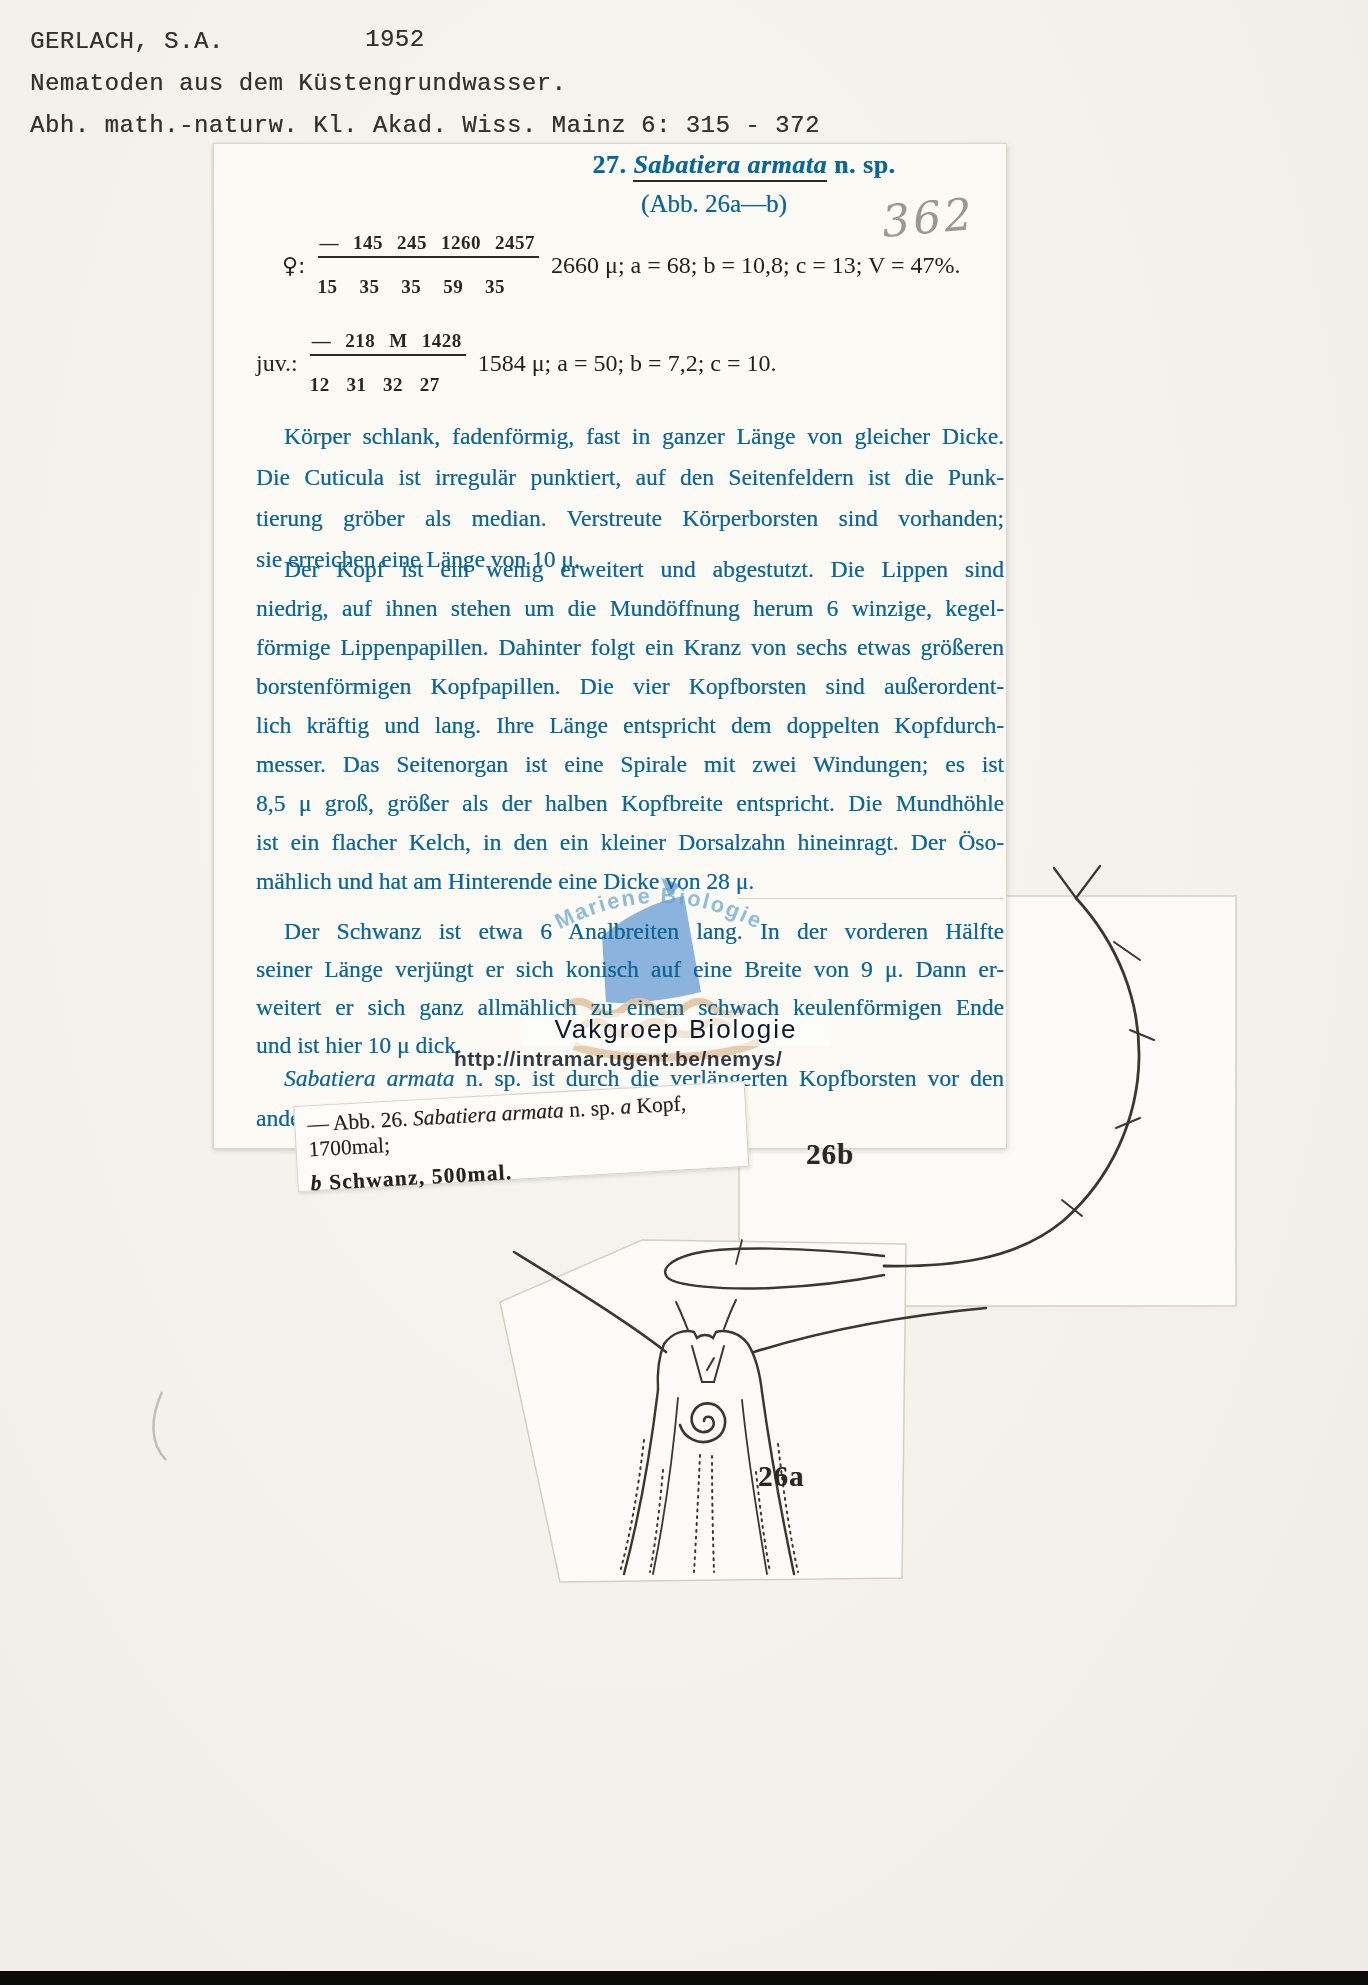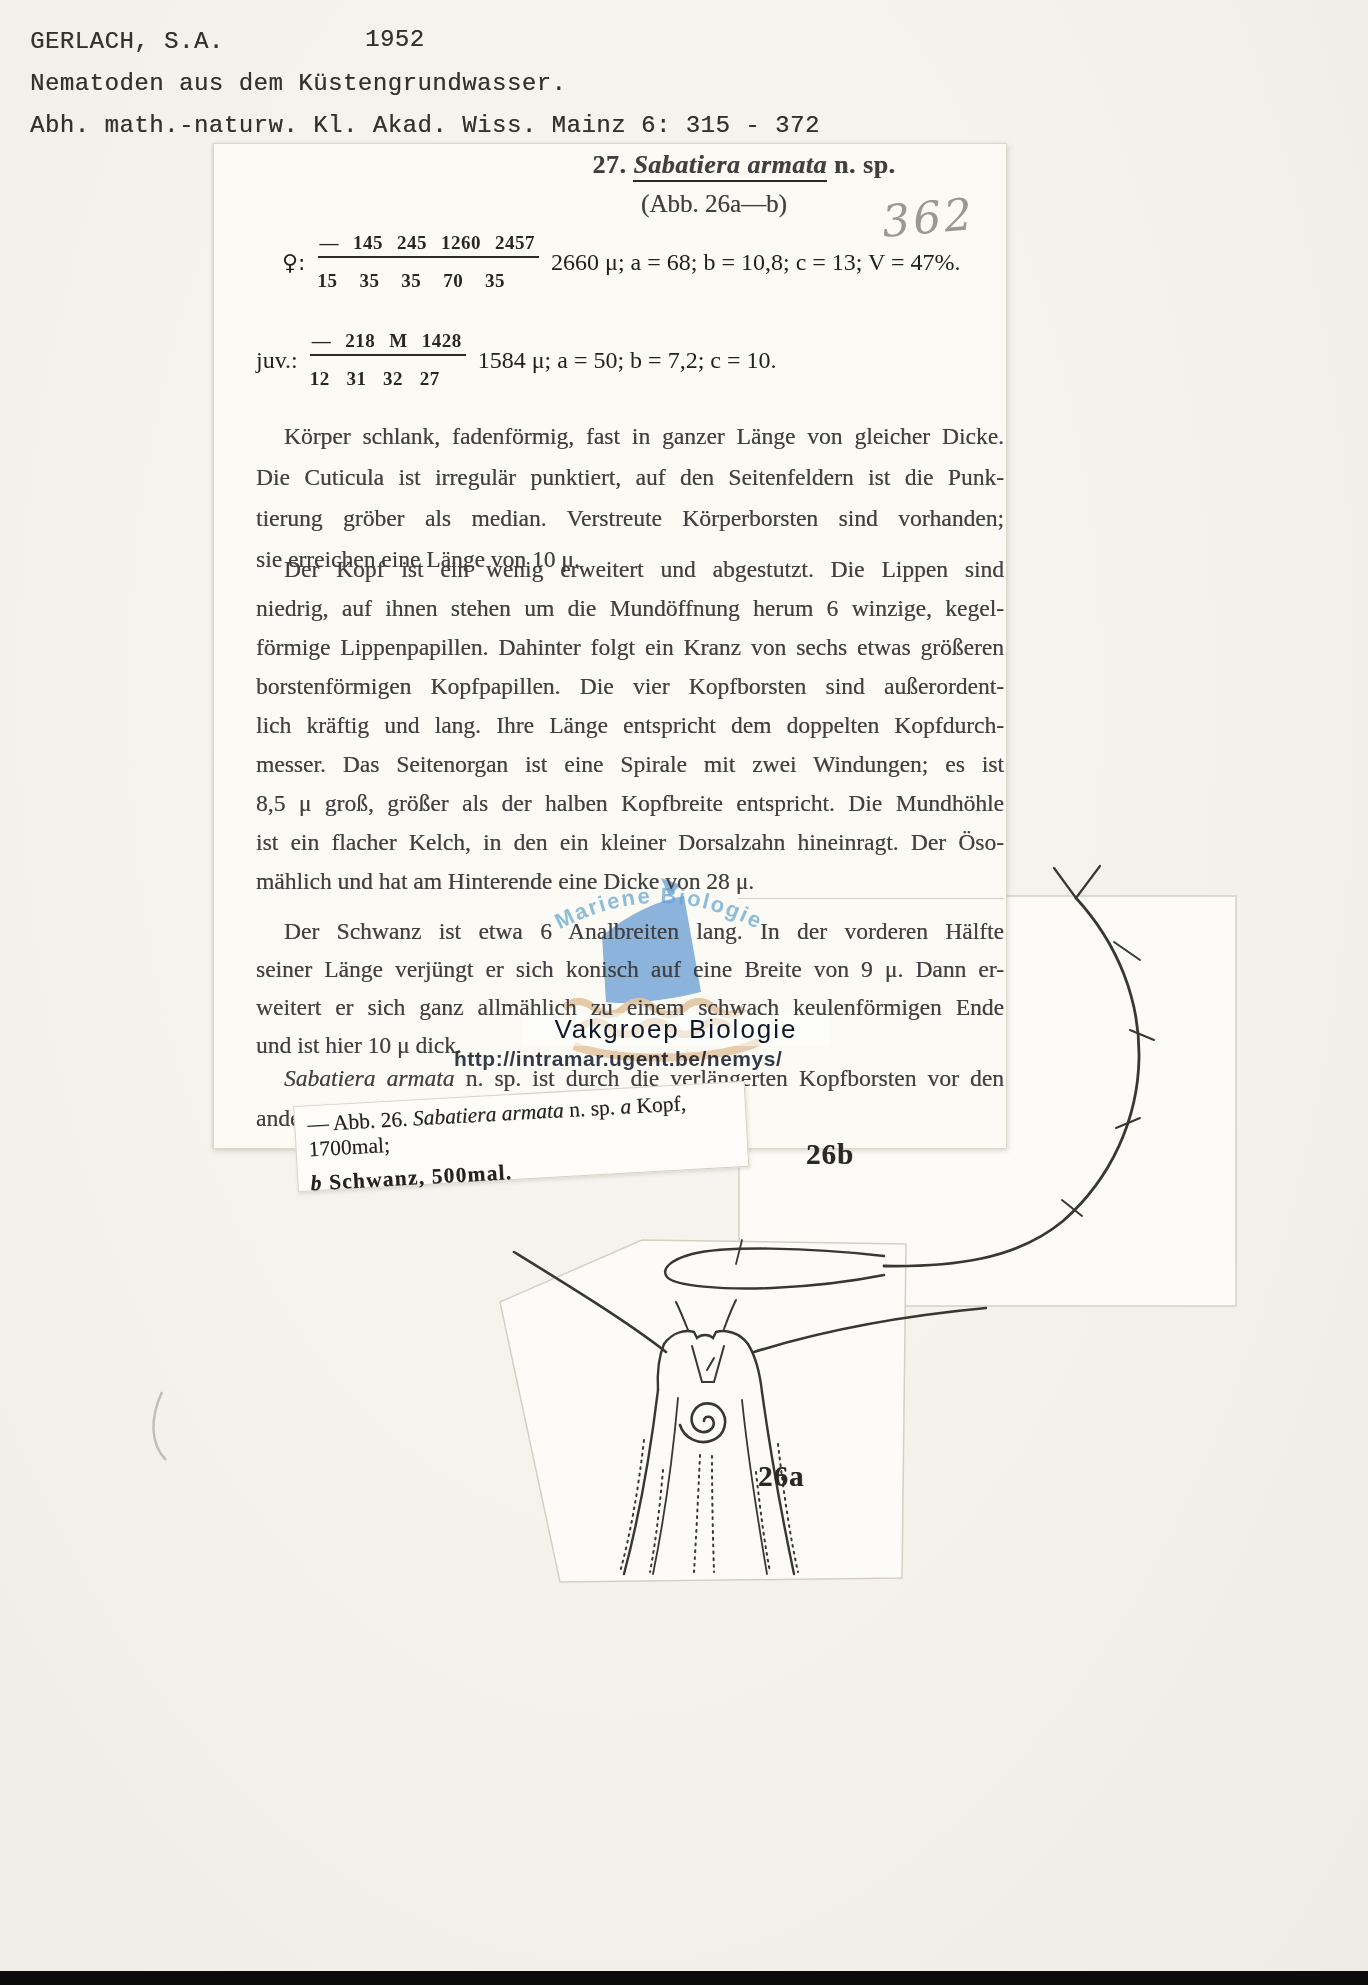--- a/index.html
+++ b/index.html
@@ -15,39 +15,39 @@
     font-size:24px; color:#33312e; letter-spacing:.5px; white-space:pre;
     text-shadow:.4px .4px 0 rgba(40,38,35,.55);
   }
   
   #clipping{
     position:absolute; left:213px; top:143px; width:792px; height:1004px;
     background:#fbfaf5; border:1px solid #dcd8cc; z-index:2;
     box-shadow:1px 2px 5px rgba(70,64,52,.18), -1px 0 2px rgba(70,64,52,.10);
   }
   #clipping .txt{position:relative; z-index:2;}
-  .serif-block{position:absolute; font-size:23.5px; color:#404040; text-shadow:.35px .35px 0 rgba(35,31,27,.5);}
+  .serif-block{position:absolute; font-size:23.5px; color:#0369a1; text-shadow:.35px .35px 0 rgba(35,31,27,.5);}
   .jl{display:block; text-align:justify; text-align-last:justify;}
   .jl-end{text-align-last:left;}
   .ind{text-indent:28px;}
   .ital{font-style:italic;}
   #title-line{ top:6px; left:300px; width:460px; text-align:center; font-weight:bold; font-size:26px; letter-spacing:.5px;}
   #title-line .species-underline{font-style:italic; border-bottom:2.5px solid #2c2823; padding-bottom:1px;}
   #subtitle-line{ top:46px; left:350px; width:300px; text-align:center; font-size:25px;}
   #handwritten-page{
     position:absolute; top:48px; left:668px; font-size:44px; color:#9a9893;
     font-style:italic; font-family:"DejaVu Serif",serif; transform:rotate(-5deg); z-index:2;
     letter-spacing:3px; font-weight:normal;
   }
   .measure-row{position:absolute; display:flex; align-items:center; gap:12px; font-size:24px; z-index:2;}
   .measure-label{font-size:24px;}
   .female-sym{font-family:"DejaVu Sans",sans-serif; font-size:22px;}
   .frac{display:inline-block; font-size:19px; font-weight:bold; letter-spacing:.5px; text-shadow:none; color:#2a2622;}
   .frac .ftop{display:flex; justify-content:space-between; gap:14px; border-bottom:2px solid #2e2a25; padding:0 4px 2px 2px;}
-  .frac .fbot{display:flex; justify-content:space-between; padding:12px 34px 0 0;}
+  .frac .fbot{display:flex; justify-content:space-between; padding:18px 34px 0 0;}
   .after-vals{font-size:24px; white-space:nowrap;}
   
   #watermark{position:absolute; left:0; top:0; width:792px; height:1004px; z-index:1; overflow:hidden;}
   #wm-dept{
     position:absolute; left:308px; top:869px; width:300px; text-align:center;
     font-family:"Liberation Sans","DejaVu Sans",sans-serif; font-size:26px; letter-spacing:2px;
     color:#0f172a; background:rgba(253,253,250,.55); padding:1px 4px; text-shadow:none;
   }
   #wm-url{
     position:absolute; left:240px; top:903px; width:340px;
@@ -123,21 +123,21 @@
             <span>—</span>
               <span>145</span>
               <span>245</span>
               <span>1260</span>
               <span>2457</span>
           </span>
           <span class="fbot">
             <span>15</span>
               <span>35</span>
               <span>35</span>
-              <span>70</span>
+              <span>59</span>
               <span>35</span>
           </span>
         </span>
         <span class="after-vals">2660 μ; a = 68; b = 10,8; c = 13; V = 47%.</span>
       </div>
 
       <div class="measure-row" style="left:42px; top:186px;">
         <span class="measure-label">juv.:</span>
         <span class="frac">
           <span class="ftop">

